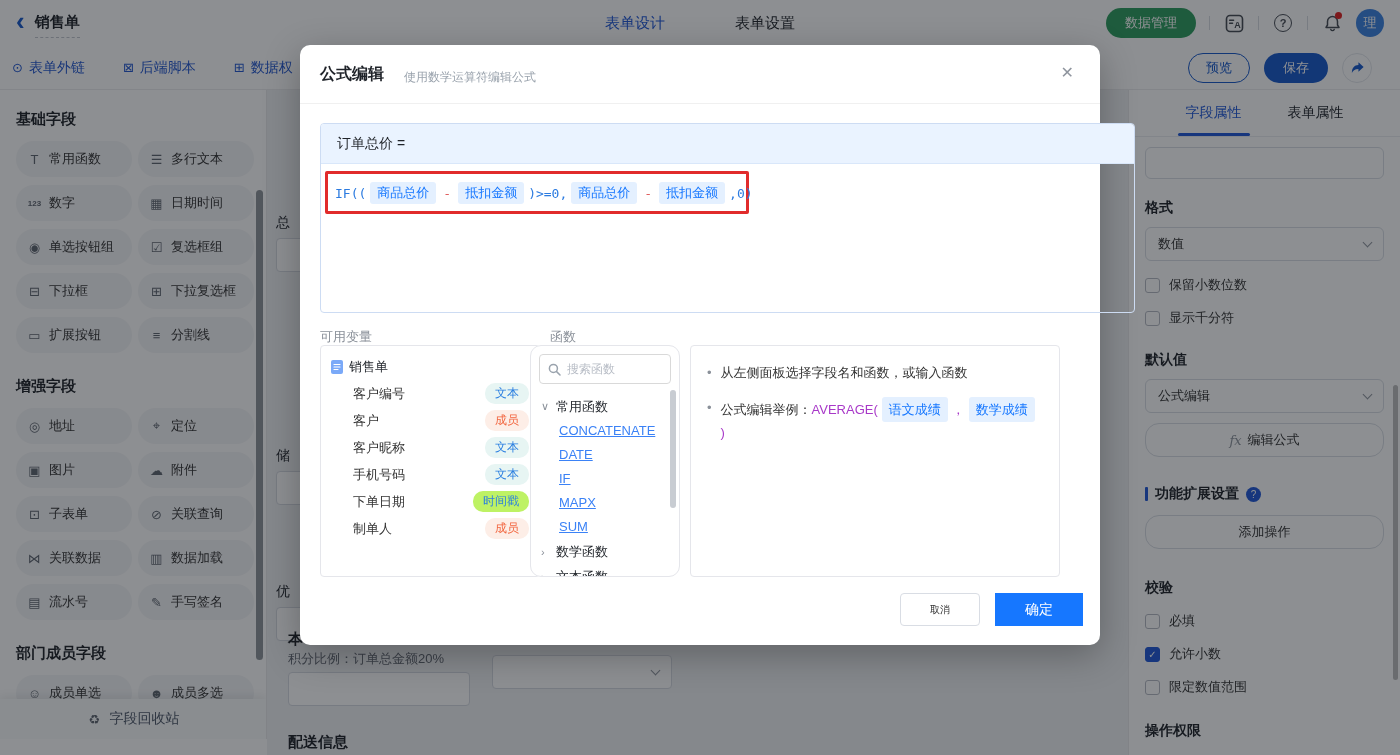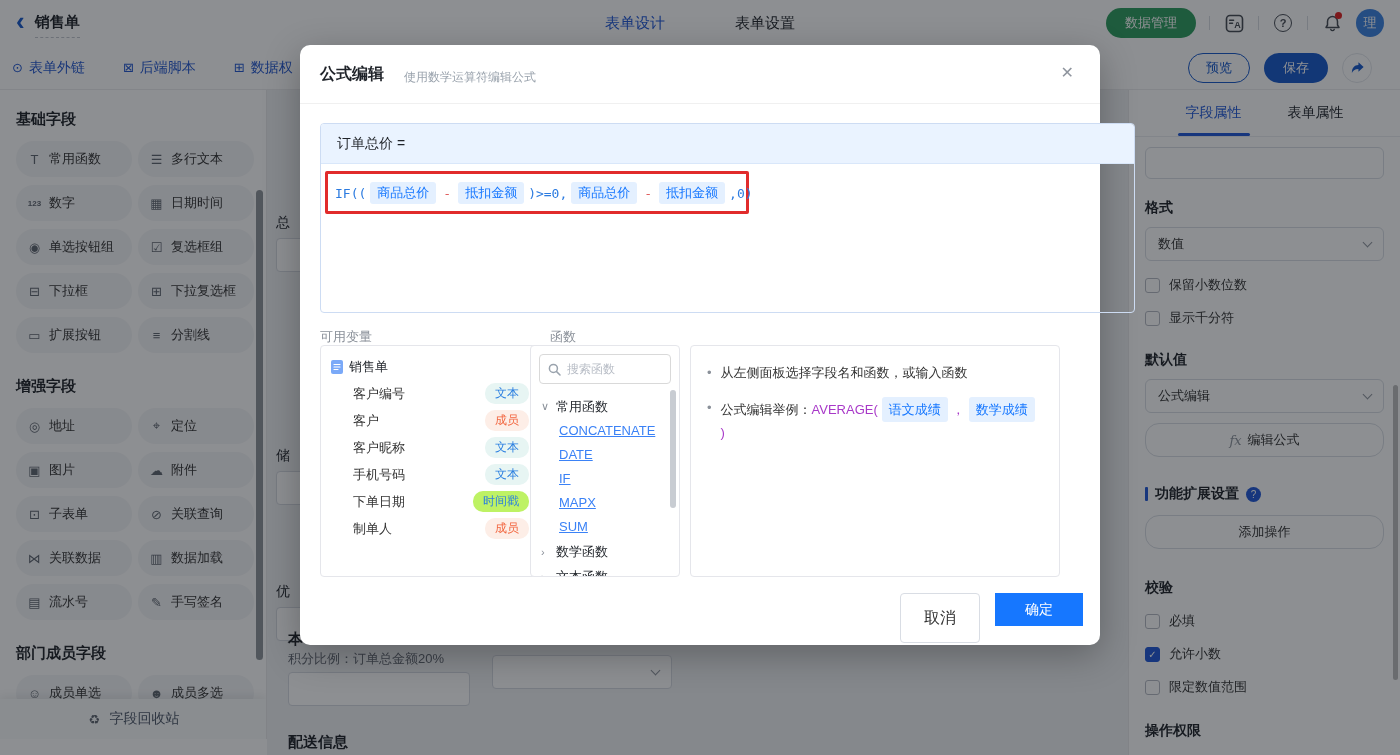--- a/index.html
+++ b/index.html
@@ -115,21 +115,21 @@
   .fn-chev { color:#8a9099; font-size:11px; width:10px; }
   .fn-item { height:24px; line-height:24px; padding-left:18px; font-size:13px; color:#3b82f6; cursor:pointer;text-decoration:underline; }
   .f-thumb { position:absolute; right:3px; top:44px; width:6px; height:118px; background:#c8ccd2; border-radius:3px; }
 
   .tips { padding:16px 16px 0; }
   .tip-line { display:flex; gap:9px; font-size:13px; color:#333; line-height:21px; }
   .tip-line + .tip-line { margin-top:14px; }
   .tip-bullet { color:#8a9099; }
   .tip-body { display:flex; align-items:center; flex-wrap:wrap; }
 
-  .m-cancel { position:absolute; left:600px; top:548px; width:80px; height:50px; border:1px solid #d9dde4; border-radius:4px; background:#fff; font-size:16px; color:#333; cursor:pointer; }
+  .m-cancel { position:absolute; left:600px; top:548px; width:80px; height:33px; border:1px solid #d9dde4; border-radius:4px; background:#fff; font-size:10px; color:#333; cursor:pointer; }
   .m-ok { position:absolute; left:695px; top:548px; width:88px; height:33px; border:none; border-radius:0; background:#1677ff; font-size:14px; color:#fff; cursor:pointer; }
 </style>
 </head>
 <body>
 
 <div class="page">
 
   <div class="hdr">
     <span class="back-chev">‹</span>
     <span class="hdr-title">销售单</span>
@@ -437,21 +437,21 @@
             </div>
             <div class="var-row">
               <span class="var-name">制单人</span>
               <span class="badge b-member">成员</span>
             </div>
           </div>
       </div>
       <div class="v-thumb"></div>
     </div>
 
-    <div class="panel" style="left:230px; width:150px;">
+    <div class="panel" style="left:230px; width:150px;border-radius:11px;">
       <div class="fn-search">
         <svg width="13" height="13" viewBox="0 0 13 13">
           <circle cx="5.4" cy="5.4" r="4" fill="none" stroke="#9aa3ad" stroke-width="1.5"></circle>
           <path d="M8.6 8.6 L12 12" stroke="#9aa3ad" stroke-width="1.5" stroke-linecap="round"></path>
         </svg>
         <input placeholder="搜索函数" style="">
       </div>
       <div class="fn-tree">
           <div class="fn-group">
             <span class="fn-chev">∨</span>

